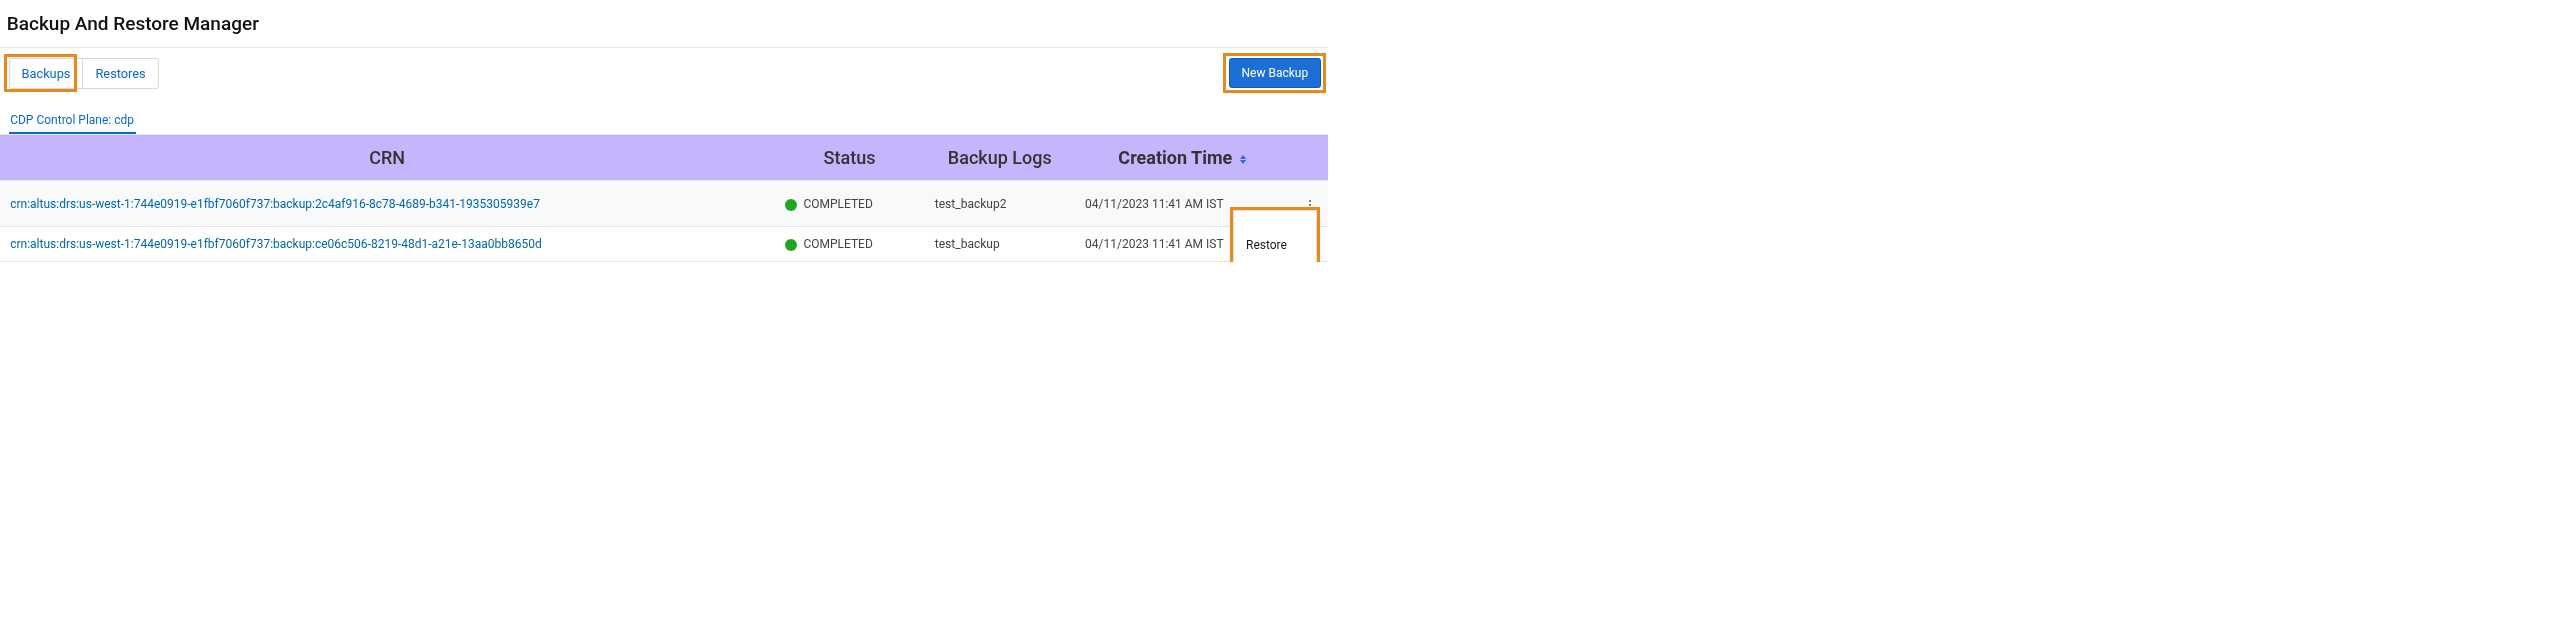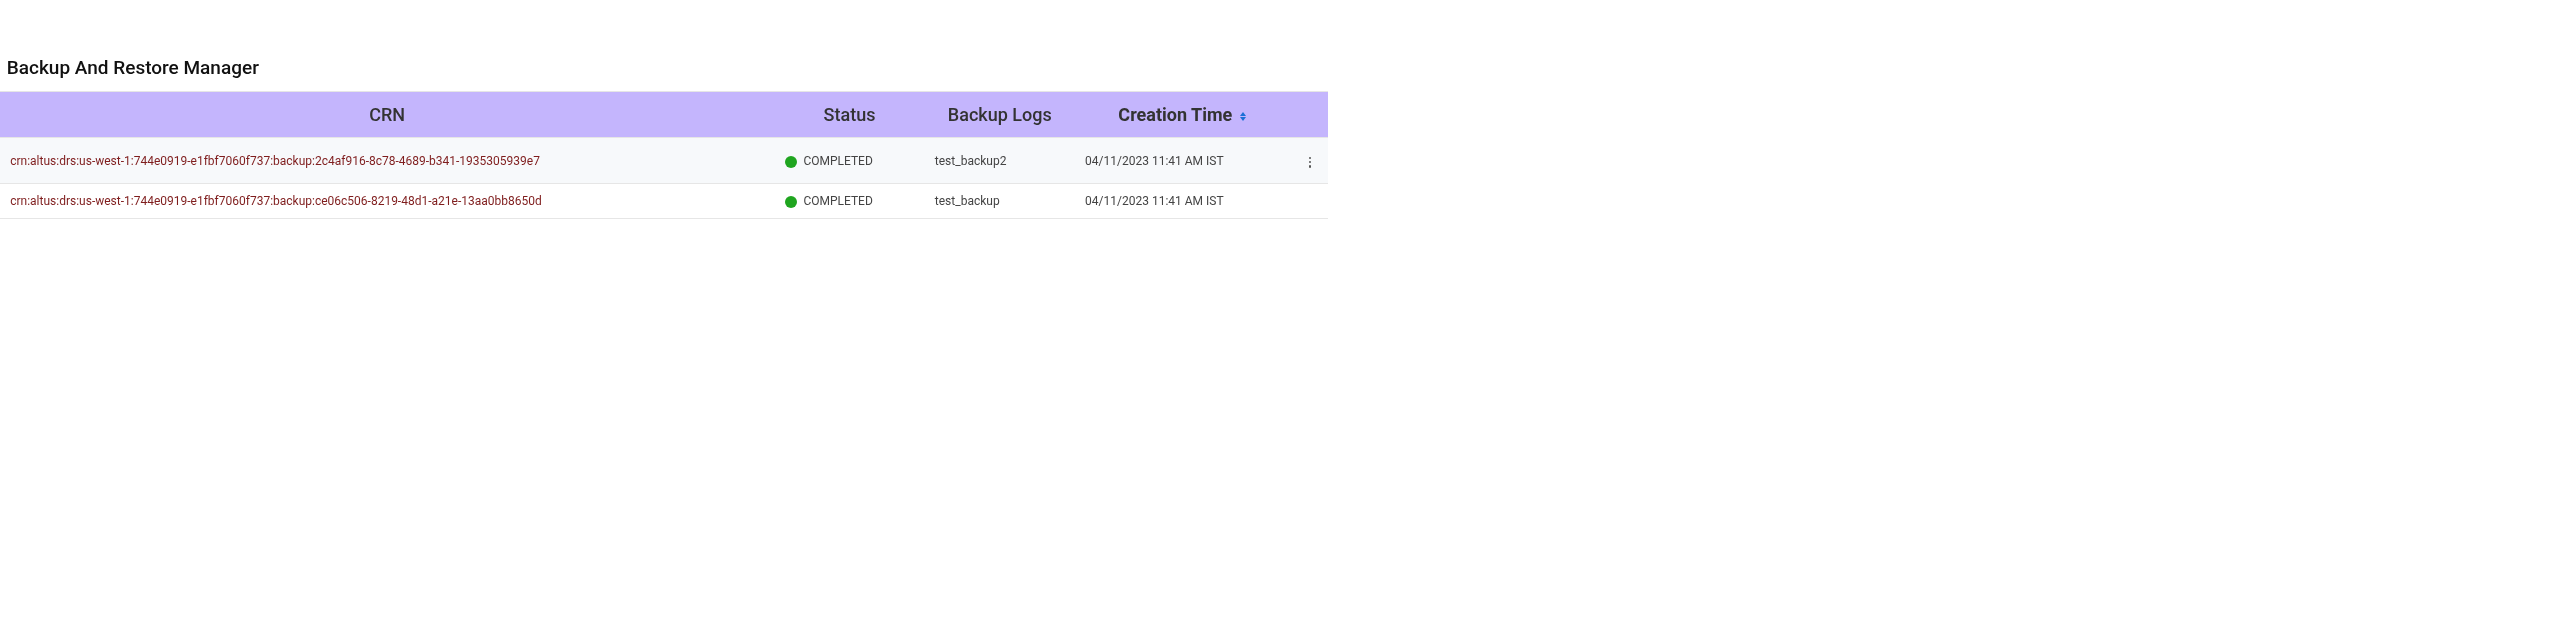--- a/index.html
+++ b/index.html
@@ -1,17 +1,17 @@
 <!DOCTYPE html>
 <html style="font-size:13.6px"><head>
 <meta charset="utf-8">
 <style>
   * { box-sizing: border-box; margin: 0; padding: 0; font-family: -apple-system, BlinkMacSystemFont, "Segoe UI", Roboto, Helvetica, Arial, sans-serif; }
   body { background: #fff; color: #1a1a1a; font-size: 12px; }
-  .root { width: 1328px; position: relative; margin-top: 44px; }
+  .root { width: 1328px; position: relative; }
 
   .page-title { font-size: 19px; font-weight: 500; padding: 12px 6.8px 12px 6.8px; color: #111; }
 
   .toolbar-region { position: relative; height: 87px; border-top: 0.9px solid #e6e6e6; }
   .tabs-wrap { position: absolute; top: 10.2px; left: 8.5px; }
   .tabs { display: inline-flex; border: 0.9px solid #d8d8d8; border-radius: 2.6px; overflow: hidden; background: #fff; }
   .tab { padding: 6.8px 12px; font-size: 12.8px; color: #0b69c7; cursor: pointer; }
   .tab.active { color: #0b69c7; background: #fff; }
   .tab + .tab { border-left: 0.9px solid #d8d8d8; }
   .tabs-highlight { position: absolute; top: -4.3px; left: -4.3px; width: 73px; height: 38px; border: 3.4px solid #e58a1f; pointer-events: none; }
@@ -25,21 +25,21 @@
 
   .table-wrap { border-top: 0.9px solid #e6e6e6; }
   table { width: 100%; border-collapse: collapse; }
   th { text-align: center; font-weight: 500; font-size: 18px; color: #333; padding: 12px 10.2px; border-bottom: 0.9px solid #e6e6e6; background: #c4b5fd; }
   th.sorted { font-weight: 700; }
   .sort-icons { display: inline-flex; flex-direction: column; margin-left: 3.4px; vertical-align: middle; line-height: 5.1px; }
   .sort-up { width:0; height:0; border-left:3.4px solid transparent; border-right:3.4px solid transparent; border-bottom:4.3px solid #1b6fd6; margin-bottom:0.9px; }
   .sort-dn { width:0; height:0; border-left:3.4px solid transparent; border-right:3.4px solid transparent; border-top:4.3px solid #1b6fd6; }
   td { padding: 10.2px 10.2px; font-size: 12px; color: #444; border-bottom: 0.9px solid #e6e6e6; vertical-align: middle; }
   tr.striped td { background: #f7f9fb; }
-  td a.crn { color: #7f1d1d; text-decoration: none; }
+  td a.crn { color: #0369a1; text-decoration: none; }
   .status-cell { display: flex; align-items: flex-end; gap: 6.8px; }
   .status-dot { width: 12px; height: 12px; background: #1fa51f; border-radius: 50%; display: inline-block; }
   .kebab { display: inline-flex; flex-direction: column; gap: 1.7px; padding: 5.1px; cursor: pointer; align-items: center; width: 15.4px; }
   .kebab span { width: 2.6px; height: 2.6px; background: #555; border-radius: 50%; display: block; }
 
   col.c-crn { width: 768px; }
   col.c-status { width: 149px; }
   col.c-name { width: 149px; }
   col.c-time { width: 213px; }
   col.c-actions { width: 38px; }
@@ -49,20 +49,38 @@
   .menu-item { padding: 27px 12px; font-size: 12px; cursor: pointer; }
   .menu-highlight { position: absolute; top: -3.4px; left: -3.4px; right: -3.4px; bottom: -3.4px; border: 3.4px solid #e58a1f; pointer-events: none; }
 </style>
 </head>
 <body>
 
 <div class="root">
 
   <h1 class="page-title">Backup And Restore Manager</h1>
 
+  <div class="toolbar-region">
+    <div class="tabs-wrap">
+      <div class="tabs">
+        <div class="tab active">Backups</div>
+        <div class="tab">Restores</div>
+      </div>
+      <div class="tabs-highlight"></div>
+    </div>
+
+    <div class="new-backup-wrap">
+      <button class="btn-primary">New Backup</button>
+      <div class="btn-highlight"></div>
+    </div>
+
+    <div class="subtabs">
+      <div class="subtab">CDP Control Plane: cdp</div>
+    </div>
+  </div>
 
   <div class="table-wrap">
     <table>
       <colgroup>
         <col class="c-crn">
           <col class="c-status">
           <col class="c-name">
           <col class="c-time">
           <col class="c-actions">
       </colgroup>

